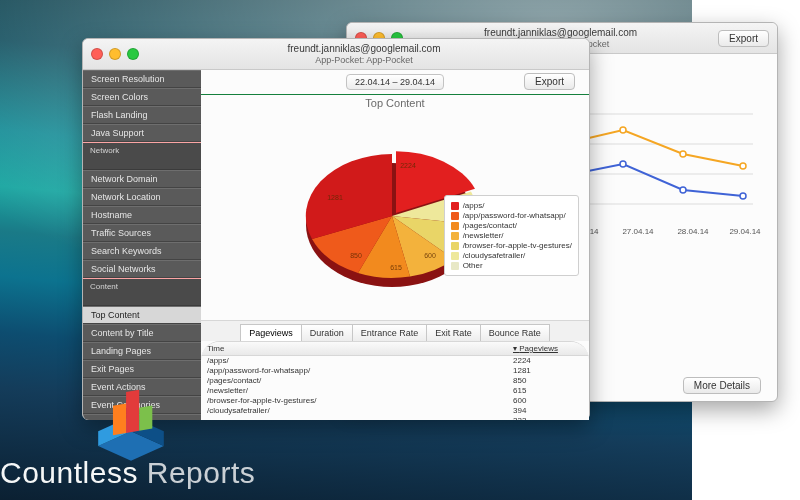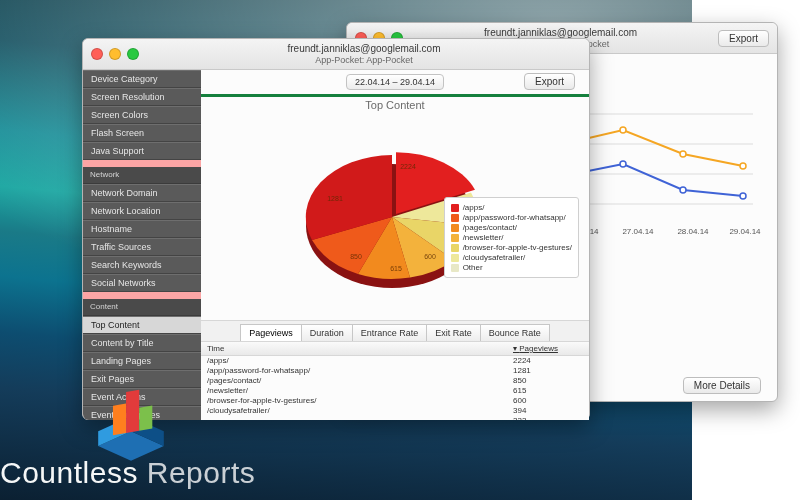--- a/index.html
+++ b/index.html
@@ -17,38 +17,38 @@
   .dot.r{background:#ff5f57;} .dot.y{background:#ffbd2e;} .dot.g{background:#28c940;}
   .wtitle{flex:1;text-align:center;font-size:10px;color:#3a3a3a;line-height:1.15;} 
   .wsub{font-size:9px;color:#666;}
   .btn{font-size:10px;color:#333;background:linear-gradient(#ffffff,#eaeaea);border:1px solid #bdbdbd;border-radius:4px;padding:2px 10px;margin-right:8px;cursor:pointer;}
   .back .body{position:relative;height:calc(100% - 30px);}
   .back svg.line{position:absolute;right:14px;top:40px;}
   .front{left:82px;top:38px;width:506px;height:380px;}
   .front .body{display:flex;height:calc(100% - 30px);}
   
   .sidebar{width:118px;background:#5a5a5a;color:#e6e6e6;font-size:9px;overflow:hidden;border-radius:0 0 0 6px;}
-  .side-h{background:#4a4a4a;color:#d4d4d4;padding:3px 7px 4px;font-size:8px;border-top:7px solid #fca5a5;border-bottom:1px solid #3b3b3b;}
+  .side-h{background:#4a4a4a;color:#d4d4d4;padding:3px 7px 14px;font-size:8px;border-top:1px solid #fca5a5;border-bottom:1px solid #3b3b3b;}
   .side-i{padding:3px 8px;border-top:1px solid #6e6e6e;border-bottom:1px solid #444;cursor:pointer;white-space:nowrap;overflow:hidden;text-overflow:ellipsis;}
   .side-i.sel{background:#d7d7d7;color:#222;}
   
   .main{flex:1;background:#fcfcfc;display:flex;flex-direction:column;}
-  .toolbar2{display:flex;justify-content:center;align-items:center;gap:8px;padding:4px 6px;border-bottom:3px solid #15803d;position:relative;}
+  .toolbar2{display:flex;justify-content:center;align-items:center;gap:8px;padding:4px 6px;border-bottom:1px solid #15803d;position:relative;}
   .seg{font-size:9px;color:#333;background:linear-gradient(#fff,#ececec);border:1px solid #c3c3c3;border-radius:4px;padding:2px 8px;}
   .toolbar2 .btn{position:absolute;right:6px;top:3px;}
   .ct{font-size:11px;color:#6a6a6a;text-align:center;margin:2px 0 0;}
   .chartwrap{flex:1;display:flex;justify-content:center;align-items:center;position:relative;}
   .legend{position:absolute;right:10px;top:86px;border:1px solid #cfcfcf;border-radius:3px;background:#fff;padding:4px 6px;font-size:8px;color:#333;}
   .lg{display:flex;align-items:center;gap:4px;margin:1px 0;}
   .sw{width:8px;height:8px;border-radius:1px;}
   .tabs{display:flex;justify-content:center;border-top:1px solid #d7d7d7;background:#f1f1f1;}
   .tab{font-size:9px;color:#333;padding:3px 8px;border:1px solid #c7c7c7;border-bottom:none;background:linear-gradient(#fff,#ededed);margin-top:3px;}
   .tab+.tab{border-left:none;}
   .tab.sel{background:#fff;color:#000;}
-  .table{max-height:78px;overflow:hidden;font-size:8px;color:#333;border-top:1px solid #d7d7d7;}
+  .table{max-height:78px;overflow:hidden;font-size:8px;color:#333;border-top:1px solid #d7d7d7;border-radius:19px;}
   .thead{display:flex;background:linear-gradient(#fafafa,#e9e9e9);border-bottom:1px solid #d7d7d7;}
   .th{padding:2px 6px;} .th.a{flex:1;} .th.b{width:70px;text-align:left;text-decoration:underline;}
   .tr{display:flex;padding:0 6px;line-height:1.25;}
   .tr .a{flex:1;white-space:nowrap;overflow:hidden;text-overflow:ellipsis;}
   .tr .b{width:70px;}
   
   .appicon{position:absolute;left:90px;top:382px;width:82px;height:82px;}
   .caption{position:absolute;left:0;right:0;bottom:10px;text-align:left;font-size:30px;font-weight:200;color:#f5f7f7;letter-spacing:.5px;}
   .caption .thin{font-weight:100;color:rgba(255,255,255,.78);}
 </style>
@@ -110,24 +110,23 @@
         <span class="dot y"></span>
         <span class="dot g"></span>
       </div>
       <div class="wtitle">
         <div>freundt.janniklas@googlemail.com</div>
         <div class="wsub">App-Pocket: App-Pocket</div>
       </div>
     </div>
     <div class="body">
       <div class="sidebar" id="sidebar">
-          <div class="side-i">Device Category</div>
           <div class="side-i">Screen Resolution</div>
           <div class="side-i">Screen Colors</div>
-          <div class="side-i">Flash Screen</div>
+          <div class="side-i">Flash Landing</div>
           <div class="side-i">Java Support</div>
           <div class="side-h">Network</div>
           <div class="side-i">Network Domain</div>
           <div class="side-i">Network Location</div>
           <div class="side-i">Hostname</div>
           <div class="side-i">Traffic Sources</div>
           <div class="side-i">Search Keywords</div>
           <div class="side-i">Social Networks</div>
           <div class="side-h">Content</div>
           <div class="side-i sel">Top Content</div>

